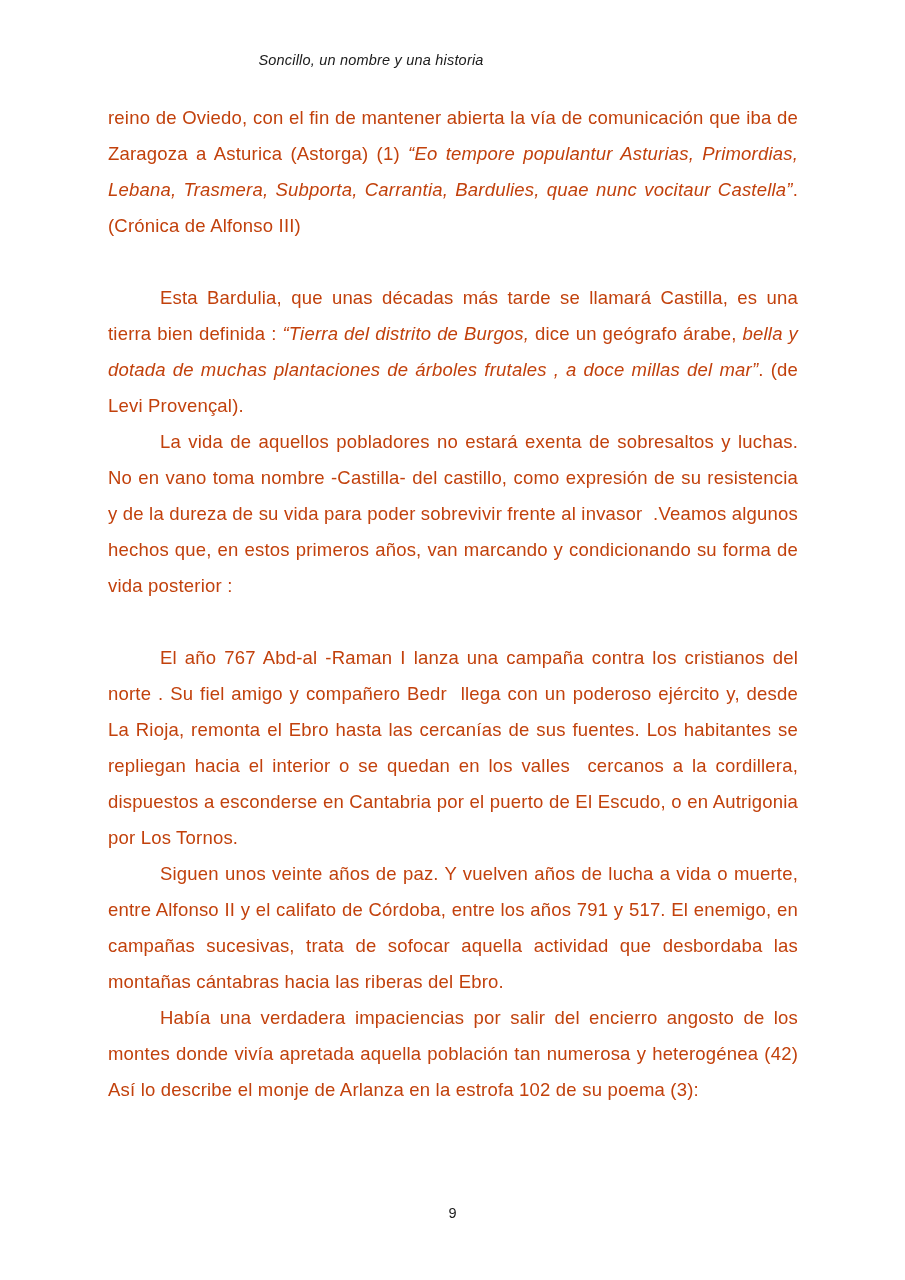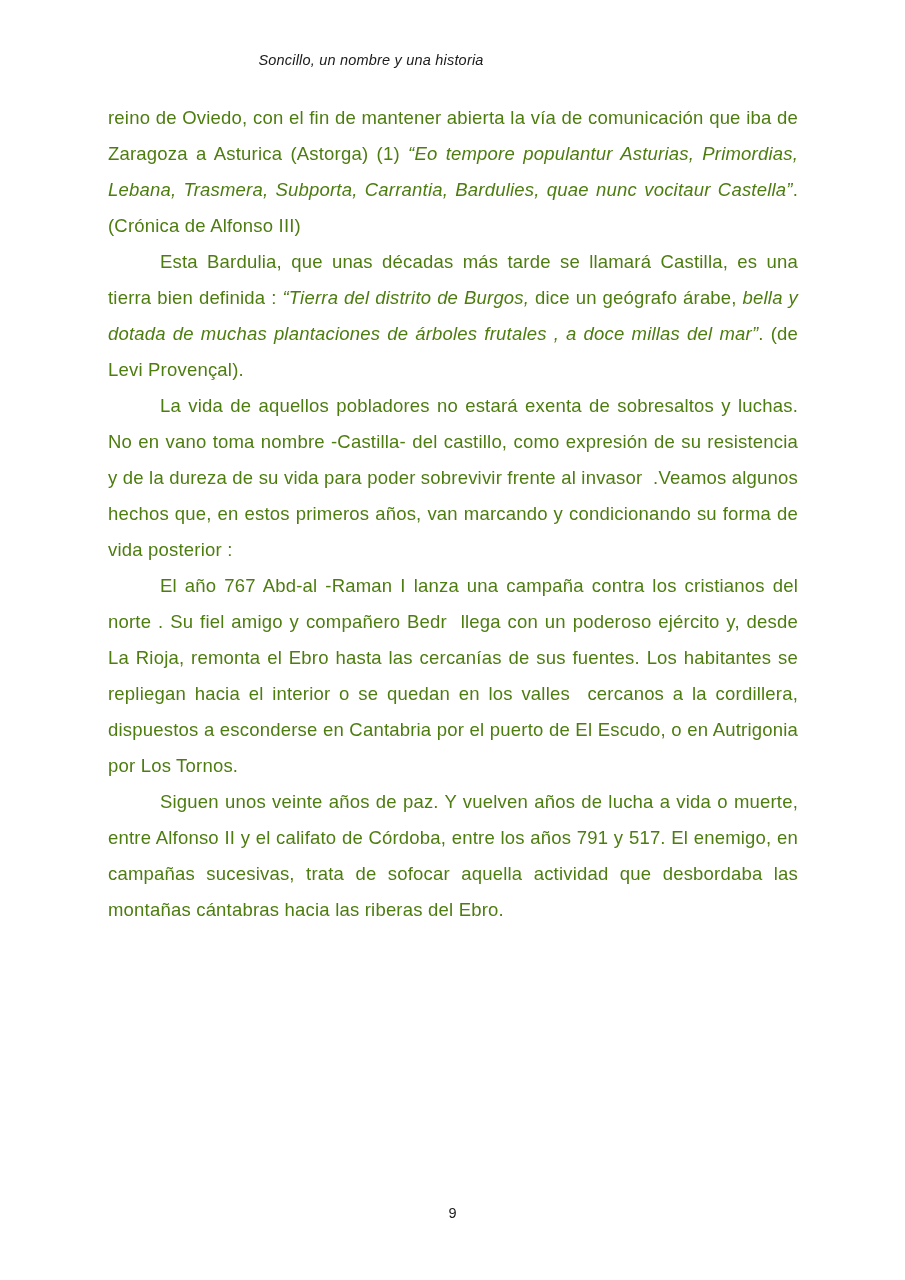--- a/index.html
+++ b/index.html
@@ -33,24 +33,24 @@
     width: 690px;
   }
   .para {
     margin: 0;
     font-size: 18.5px;
     font-weight: 400;
     line-height: 36px;
     text-align: justify;
     letter-spacing: 0.2px;
     white-space: pre-wrap;
-    color: #4d7c0f;
+    color: #c2410c;
   }
   .para.indent { text-indent: 52px; }
-  .para.space-before { }
+  .para.space-before { margin-top: 36px; }
   .para .em { font-style: italic; }
   .page-number {
     position: absolute;
     top: 1205px;
     left: 0;
     width: 905px;
     text-align: center;
     font-size: 14.5px;
     color: #1b1b1b;
   }
@@ -59,15 +59,16 @@
 <body>
 
 <div class="running-header">Soncillo, un nombre y una historia</div>
 
 <main class="page-body">
     <p class="para"><span class="">reino de Oviedo, con el fin de mantener abierta la vía de comunicación que iba de Zaragoza a Asturica (Astorga) (1) </span><span class="em">“Eo tempore populantur Asturias, Primordias, Lebana, Trasmera, Subporta, Carrantia, Bardulies, quae nunc vocitaur Castella”</span><span class="">. (Crónica de Alfonso III)</span></p>
     <p class="para indent space-before"><span class="">Esta Bardulia, que unas décadas más tarde se llamará Castilla, es una tierra bien definida : </span><span class="em">“Tierra del distrito de Burgos,</span><span class=""> dice un geógrafo árabe, </span><span class="em">bella y dotada de muchas plantaciones de árboles frutales , a doce millas del mar”</span><span class="">. (de Levi Provençal).</span></p>
     <p class="para indent"><span class="">La vida de aquellos pobladores no estará exenta de sobresaltos y luchas. No en vano toma nombre -Castilla- del castillo, como expresión de su resistencia y de la dureza de su vida para poder sobrevivir frente al invasor  .Veamos algunos hechos que, en estos primeros años, van marcando y condicionando su forma de vida posterior :</span></p>
     <p class="para indent space-before"><span class="">El año 767 Abd-al -Raman I lanza una campaña contra los cristianos del norte . Su fiel amigo y compañero Bedr  llega con un poderoso ejército y, desde La Rioja, remonta el Ebro hasta las cercanías de sus fuentes. Los habitantes se repliegan hacia el interior o se quedan en los valles  cercanos a la cordillera, dispuestos a esconderse en Cantabria por el puerto de El Escudo, o en Autrigonia por Los Tornos.</span></p>
     <p class="para indent"><span class="">Siguen unos veinte años de paz. Y vuelven años de lucha a vida o muerte, entre Alfonso II y el califato de Córdoba, entre los años 791 y 517. El enemigo, en campañas sucesivas, trata de sofocar aquella actividad que desbordaba las montañas cántabras hacia las riberas del Ebro.</span></p>
+    <p class="para indent"><span class="">Había una verdadera impaciencias por salir del encierro angosto de los montes donde vivía apretada aquella población tan numerosa y heterogénea (42) Así lo describe el monje de Arlanza en la estrofa 102 de su poema (3):</span></p>
   </main>
 
 <div class="page-number">9</div>
 
 </body></html>

